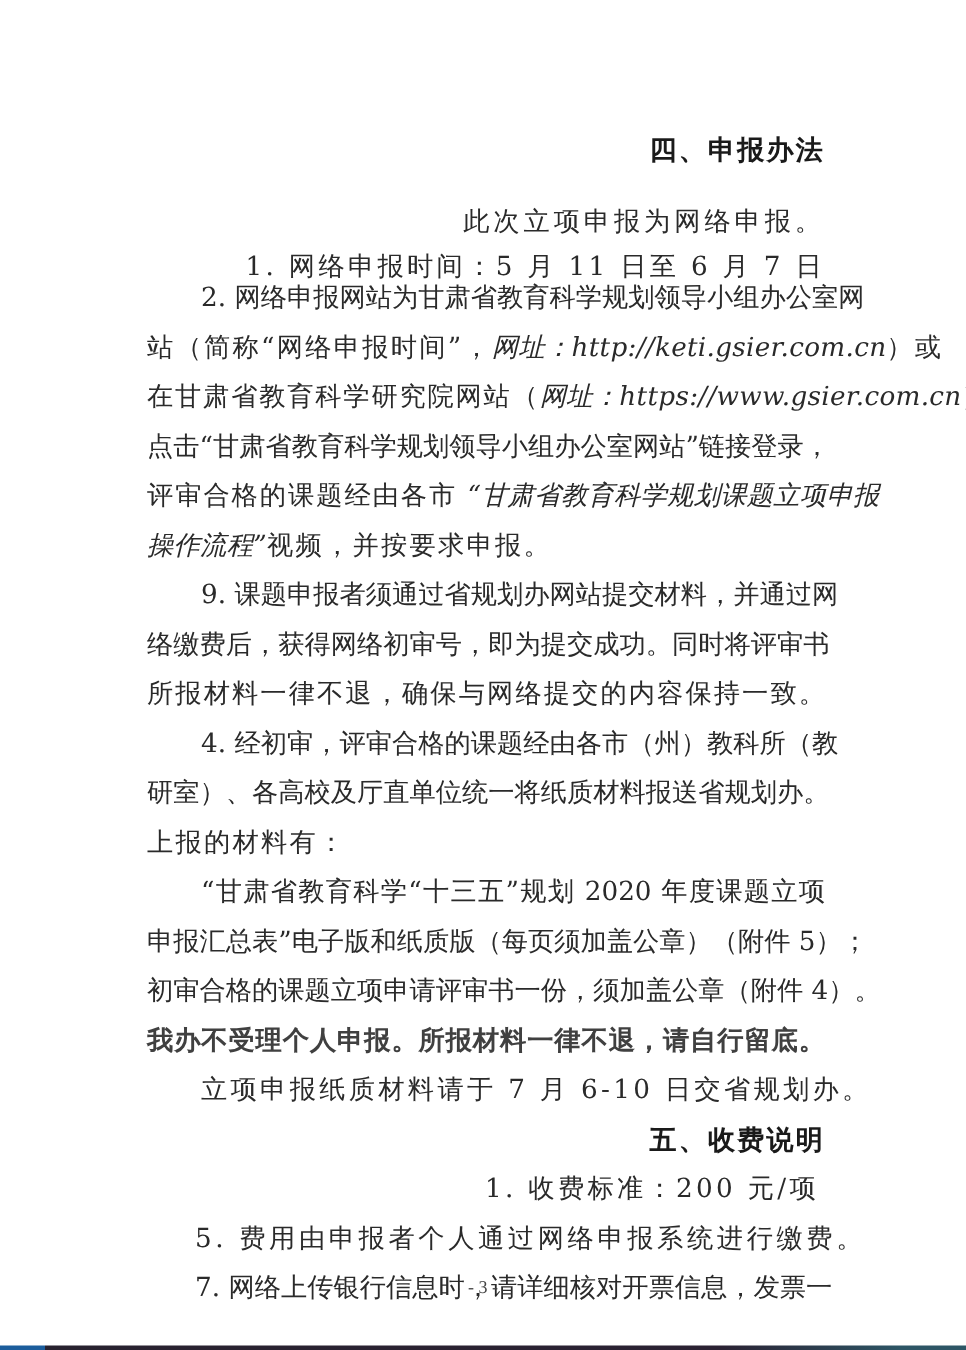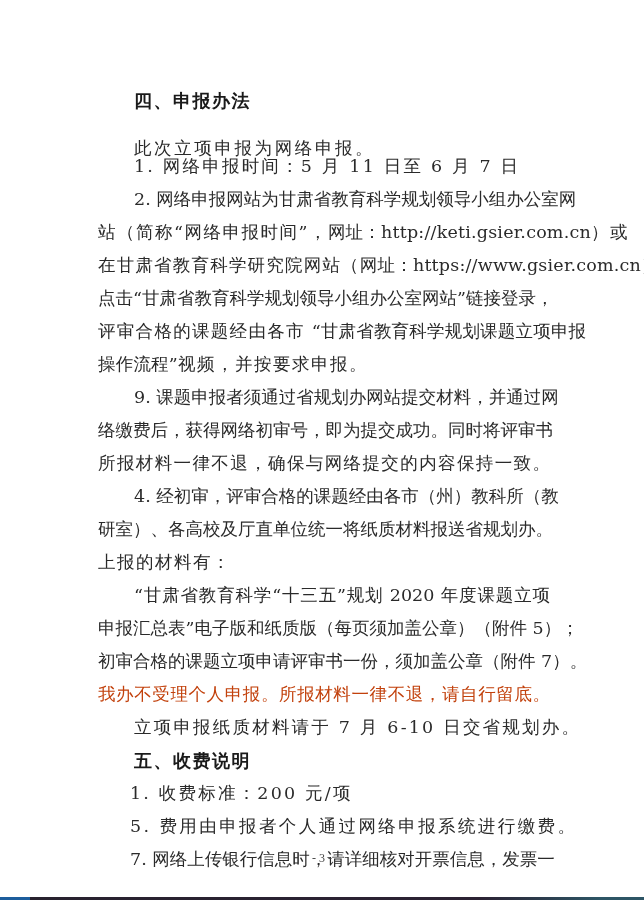--- a/index.html
+++ b/index.html
@@ -5,37 +5,37 @@
   html, body { margin: 0; padding: 0; }
   body {
     width: 644px; height: 900px; background: #ffffff; position: relative; overflow: hidden;
     font-family: "DejaVu Serif", "Liberation Serif", serif; color: #2a2a2a;
   }
   .page { position: absolute; left: 98px; top: 84px; width: 452px; }
   .line {
     position: absolute; left: 0; width: 452px; height: 33px; line-height: 33px;
     font-size: 17.5px; white-space: nowrap; letter-spacing: 2.6px;
   }
-  .indent { left: 36px; width: 416px; }
+  .indent { left: 36px; width: 416px; text-align: right; }
   .heading { font-weight: bold; letter-spacing: 1.5px; font-size: 18px; color: #1a1a1a; }
-  .bold { font-weight: normal; color: #c2410c; letter-spacing: 1.2px; }
-  .it { letter-spacing: 0.2px; text-align: right; }
+  .bold { font-weight: bold; color: #404040; letter-spacing: 1.2px; }
+  .it { font-style: italic; letter-spacing: 0.2px; text-align: right; }
   .justify { text-align: justify; text-align-last: justify; letter-spacing: 0; }
   .pagenum { position: absolute; top: 851px; left: 0; width: 644px; text-align: center; font-size: 12px; color: #444;
     font-family: "Liberation Serif", serif; }
   .bottom-bar { position: absolute; left: 0; top: 897px; width: 644px; height: 3px;
     background: linear-gradient(to right, #1c5d9c 0, #1c5d9c 30px, #28222f 30px, #2b2233 480px, #2d5565 600px, #2d5565 644px); }
 </style>
 </head>
 <body>
 
 <div class="page">
   <div class="line indent heading" style="top:0px">四、申报办法</div>
   <div class="line indent" style="top:48px">此次立项申报为网络申报。</div>
-  <div class="line indent" style="top:66px; letter-spacing:2.2px">1. 网络申报时间：5 月 11 日至 6 月 7 日</div>
+  <div class="line indent" style="top:78px; letter-spacing:2.2px">1. 网络申报时间：5 月 11 日至 6 月 7 日</div>
   <div class="line indent justify" style="top:99px">2. 网络申报网站为甘肃省教育科学规划领导小组办公室网</div>
   <div class="line" style="top:132px; letter-spacing:1.5px">
     <span>站（简称“网络申报时间”，</span><span class="it">网址：http://keti.gsier.com.cn</span><span>）或</span>
   </div>
   <div class="line" style="top:165px; letter-spacing:1.2px">
     <span>在甘肃省教育科学研究院网站（</span><span class="it">网址：https://www.gsier.com.cn</span><span>）</span>
   </div>
   <div class="line justify" style="top:198px">点击“甘肃省教育科学规划领导小组办公室网站”链接登录，</div>
   <div class="line" style="top:231px; letter-spacing:1.3px">
     <span>评审合格的课题经由各市 </span><span class="it">“甘肃省教育科学规划课题立项申报</span>
@@ -44,21 +44,21 @@
     <span class="it">操作流程”</span><span>视频，并按要求申报。</span>
   </div>
   <div class="line indent justify" style="top:297px">9. 课题申报者须通过省规划办网站提交材料，并通过网</div>
   <div class="line justify" style="top:330px">络缴费后，获得网络初审号，即为提交成功。同时将评审书</div>
   <div class="line justify" style="top:363px">所报材料一律不退，确保与网络提交的内容保持一致。</div>
   <div class="line indent justify" style="top:396px">4. 经初审，评审合格的课题经由各市（州）教科所（教</div>
   <div class="line justify" style="top:429px">研室）、各高校及厅直单位统一将纸质材料报送省规划办。</div>
   <div class="line" style="top:462px; letter-spacing:1.5px">上报的材料有：</div>
   <div class="line indent justify" style="top:495px">“甘肃省教育科学“十三五”规划 2020 年度课题立项</div>
   <div class="line justify" style="top:528px">申报汇总表”电子版和纸质版（每页须加盖公章）（附件 5）；</div>
-  <div class="line justify" style="top:561px">初审合格的课题立项申请评审书一份，须加盖公章（附件 7）。</div>
+  <div class="line justify" style="top:561px">初审合格的课题立项申请评审书一份，须加盖公章（附件 4）。</div>
   <div class="line bold justify" style="top:594px">我办不受理个人申报。所报材料一律不退，请自行留底。</div>
   <div class="line indent" style="top:627px; letter-spacing:2.2px">立项申报纸质材料请于 7 月 6-10 日交省规划办。</div>
   <div class="line indent heading" style="top:660px">五、收费说明</div>
   <div class="line indent" style="top:693px; left:32px; letter-spacing:2.2px">1. 收费标准：200 元/项</div>
   <div class="line indent" style="top:726px; left:32px; letter-spacing:2.4px">5. 费用由申报者个人通过网络申报系统进行缴费。</div>
   <div class="line indent justify" style="top:759px; left:32px; width:420px">7. 网络上传银行信息时，请详细核对开票信息，发票一</div>
 </div>
 
 <div class="pagenum">- 3 -</div>
 <div class="bottom-bar"></div>

